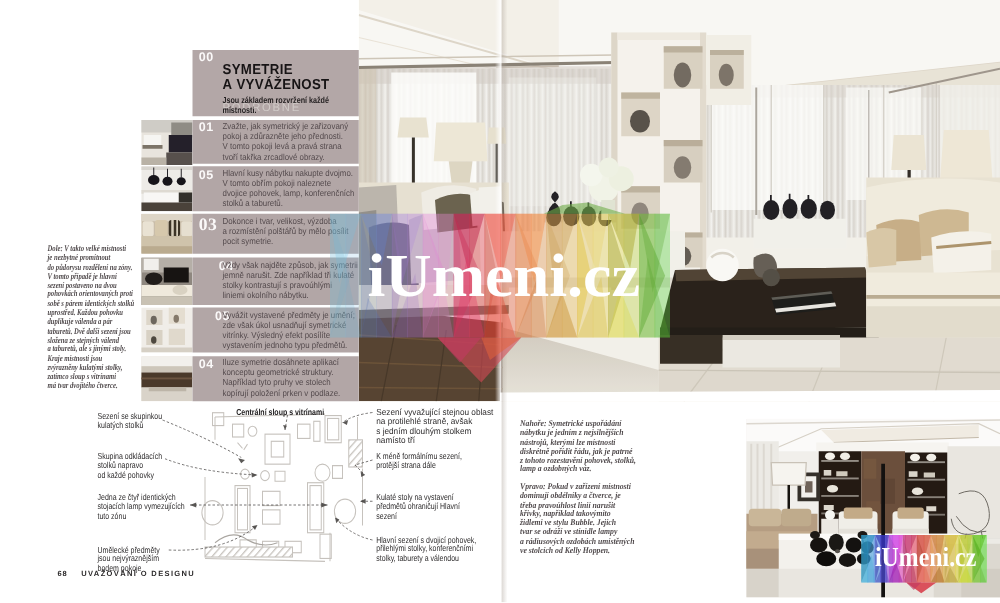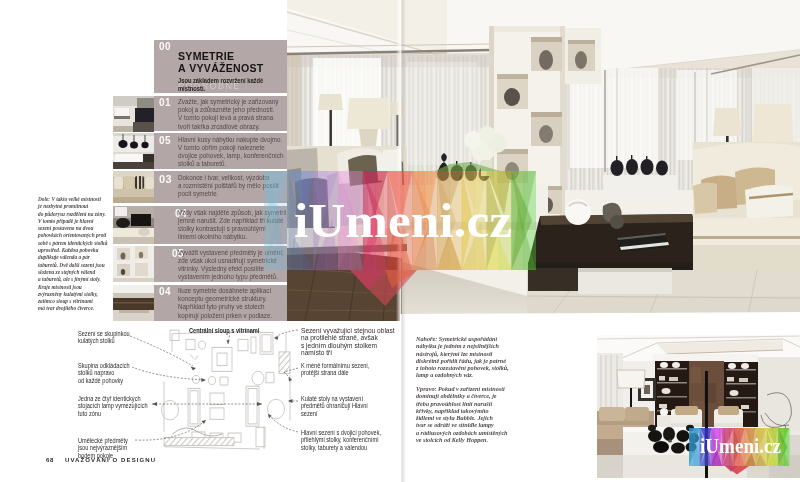--- a/index.html
+++ b/index.html
@@ -463,21 +463,21 @@
         <rect x="22" y="5" width="9" height="13" rx="2" fill="#3d3527"></rect>
         <rect x="24" y="5" width="2" height="13" fill="#d8d0bd"></rect>
         <rect x="28" y="5" width="1.4" height="13" fill="#d8d0bd"></rect>
         <rect x="32" y="6" width="9" height="12" rx="2" fill="#e6dfd0"></rect>
         <rect x="0" y="18" width="41" height="8" fill="#cfc3ab"></rect>
         <rect x="0" y="26" width="41" height="6" fill="#baab8f"></rect>
       </svg>
 </div>
 
 <div class="abs" style="left:154px;top:171px;width:133px;height:32px;background:#b2a6a6;"></div>
-<div class="abs" style="left:159px;top:172.5px;color:#fbf9f9;font-size:11px;font-weight:bold;letter-spacing:0.4px;">03</div>
+<div class="abs" style="left:159px;top:172.5px;color:#fbf9f9;font-size:14px;font-weight:bold;letter-spacing:0.4px;font-family:Liberation Serif, serif;">03</div>
 <div class="abs itemtext" style="left:178px;top:173.5px;">Dokonce i tvar, velikost, výzdoba<br>a rozmístění polštářů by mělo posílit<br>pocit symetrie.</div>
 
 <div class="abs" style="left:113px;top:206px;width:41px;height:38px;">
 <svg width="41" height="38" xmlns="http://www.w3.org/2000/svg">
         <rect width="41" height="38" fill="#8e877f"></rect>
         <rect x="0" y="0" width="41" height="12" fill="#b5afa7"></rect>
         <rect x="2" y="1" width="12" height="9" fill="#f1efec"></rect>
         <rect x="18" y="8" width="20" height="12" fill="#171412"></rect>
         <ellipse cx="10" cy="17" rx="7" ry="5" fill="#201c1a"></ellipse>
         <rect x="0" y="22" width="41" height="9" fill="#efe9dc"></rect>

